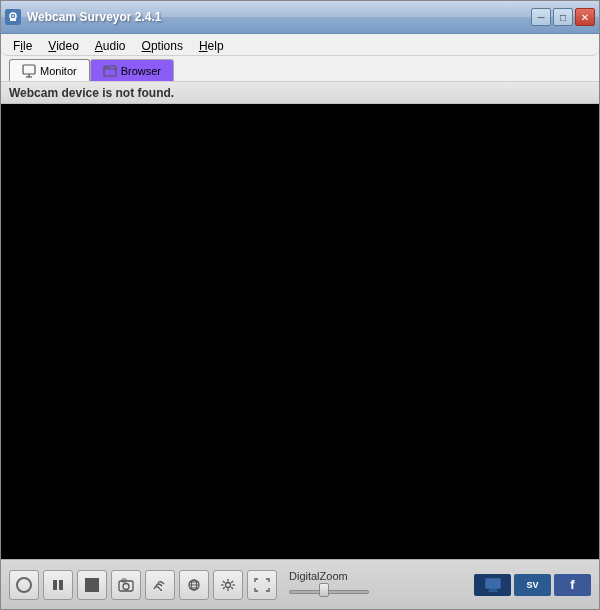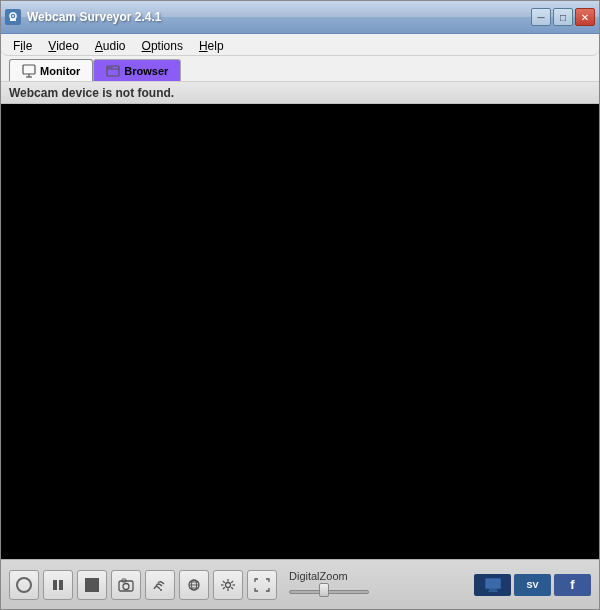--- a/index.html
+++ b/index.html
@@ -124,21 +124,20 @@
       padding: 0 12px;
       border: 1px solid #aaa;
       border-bottom: none;
       cursor: pointer;
       display: flex;
       align-items: center;
       gap: 4px;
       font-size: 11px;
       border-radius: 3px 3px 0 0;
       position: relative;
-      font-weight: bold;
     }
 
     .tab.active {
       background: #f8f8f8;
       border-color: #888;
       z-index: 1;
     }
 
     .tab.inactive {
       background: #8b5cf6;

